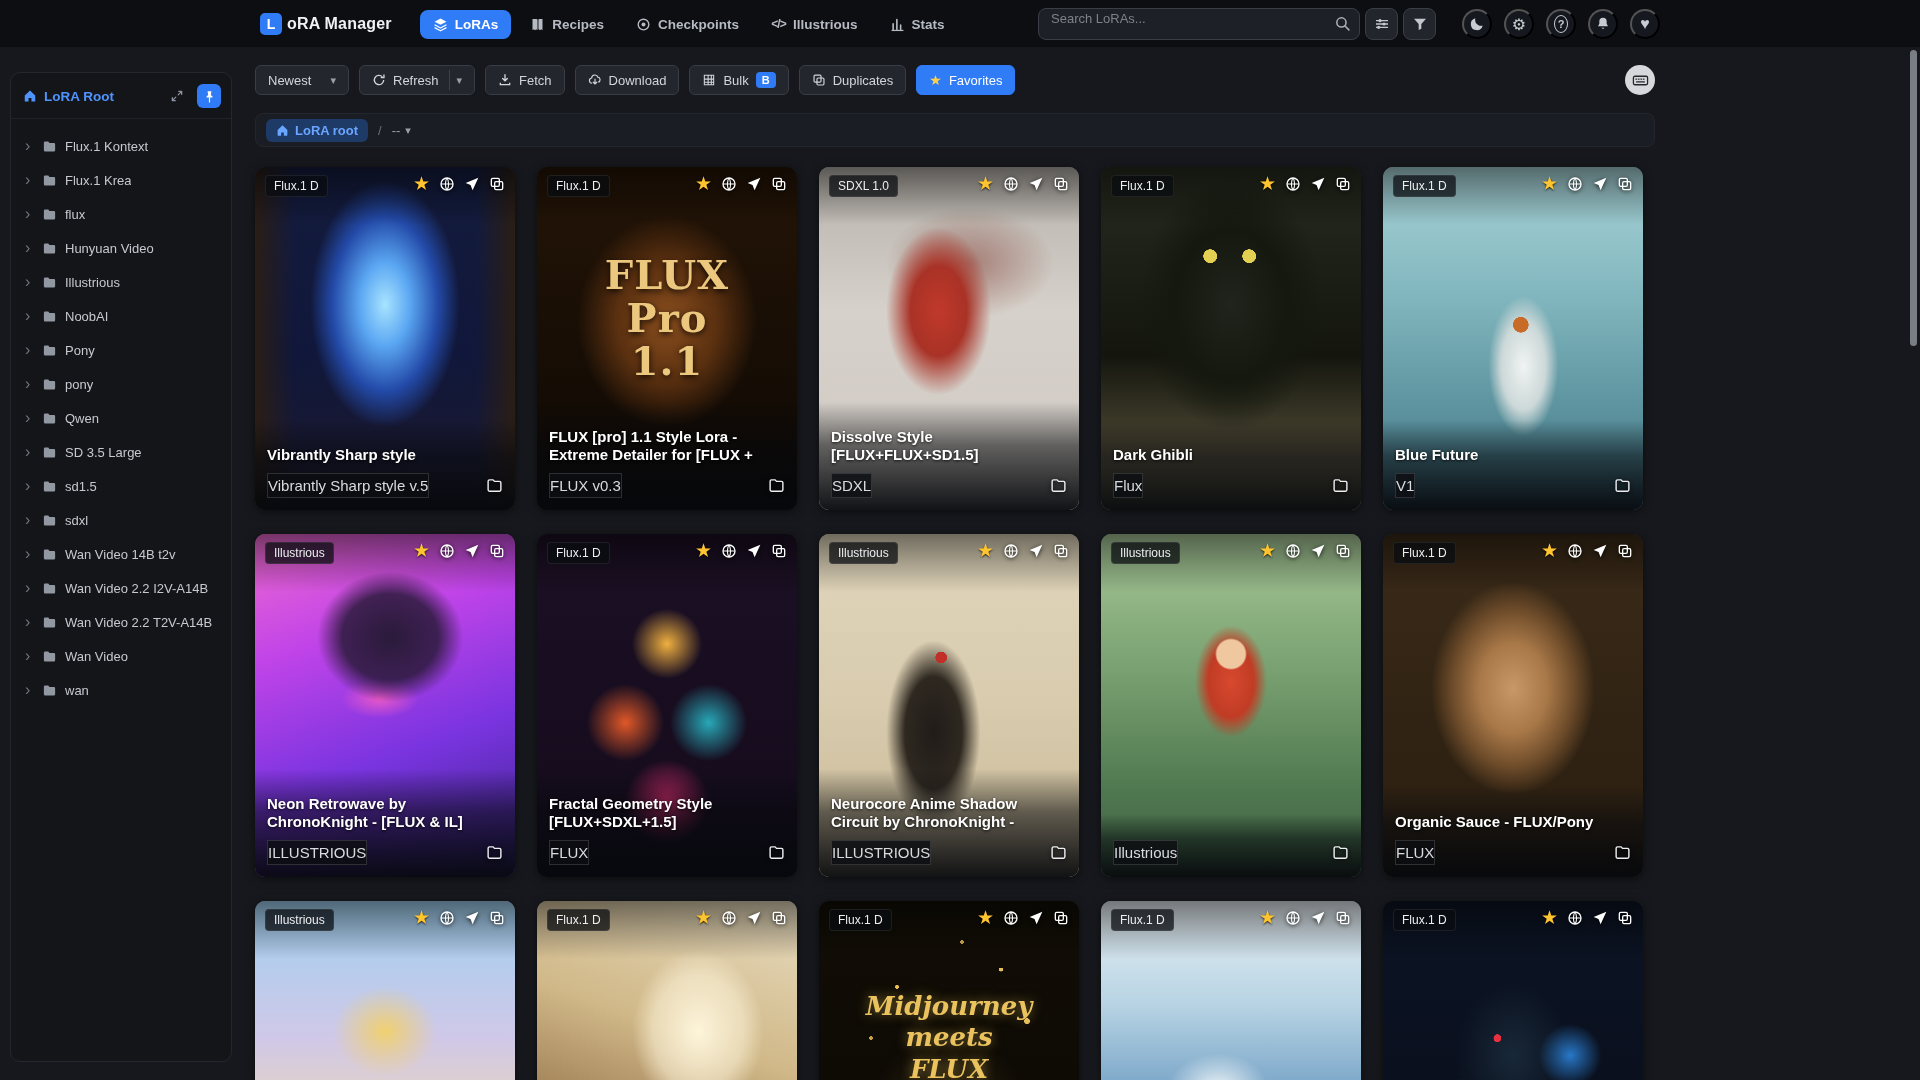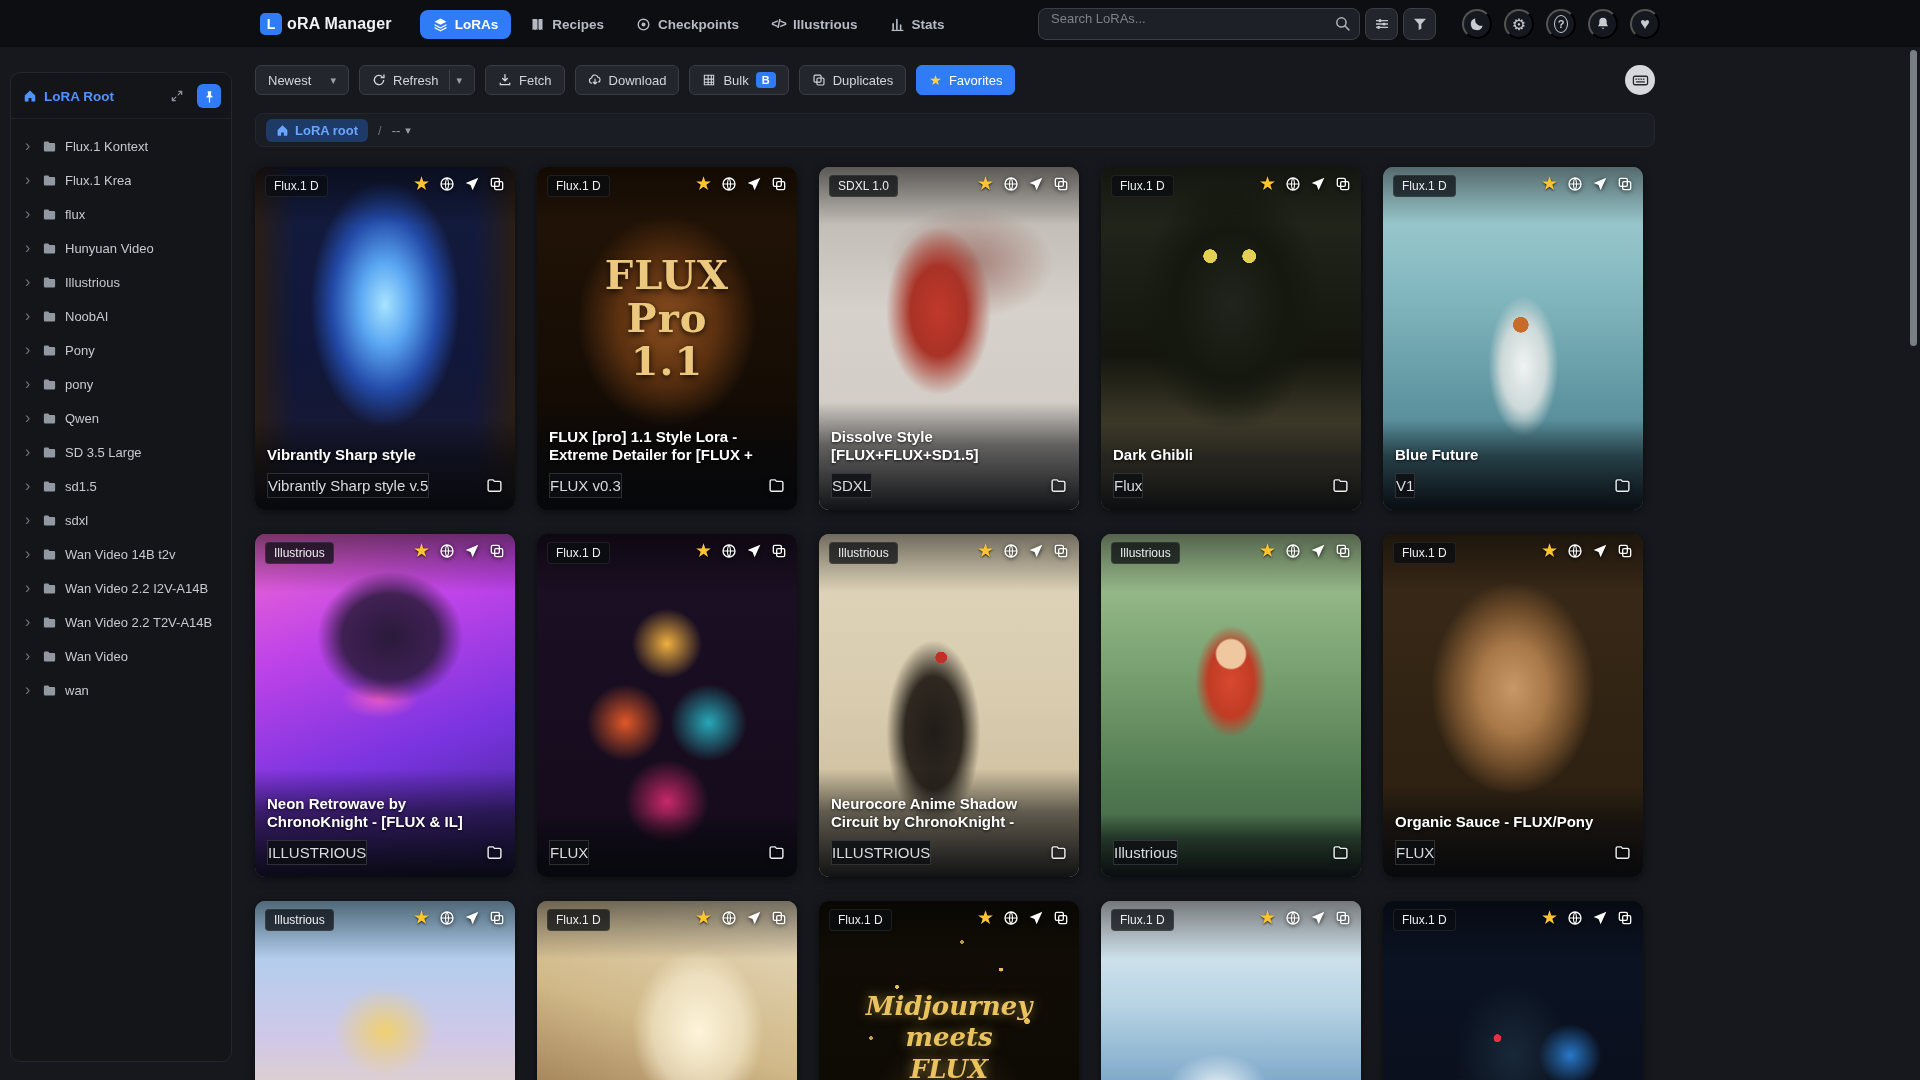--- a/index.html
+++ b/index.html
@@ -812,20 +812,21 @@
             </span>
             <span class="ico ci">
               <svg viewBox="0 0 24 24" width="16" height="16">
                 <rect x="8.5" y="8.5" width="12" height="12" rx="2" fill="none" stroke="currentColor" stroke-width="2"></rect>
                 <rect x="3.5" y="3.5" width="12" height="12" rx="2" fill="none" stroke="currentColor" stroke-width="2"></rect>
               </svg>
             </span>
           </span>
         </div>
         <div class="card-bottom">
+          <h3 class="card-title">Fractal Geometry Style [FLUX+SDXL+1.5]</h3>
           <div class="card-meta">
             <span class="version-pill">FLUX</span>
             <span class="ico folder-btn">
               <svg viewBox="0 0 24 24" width="17" height="17">
                 <path d="M3 6a2 2 0 0 1 2-2h5l2 2.2h7a2 2 0 0 1 2 2V18a2 2 0 0 1-2 2H5a2 2 0 0 1-2-2V6z" fill="none" stroke="currentColor" stroke-width="2"></path>
               </svg>
             </span>
           </div>
         </div>
       </article>

